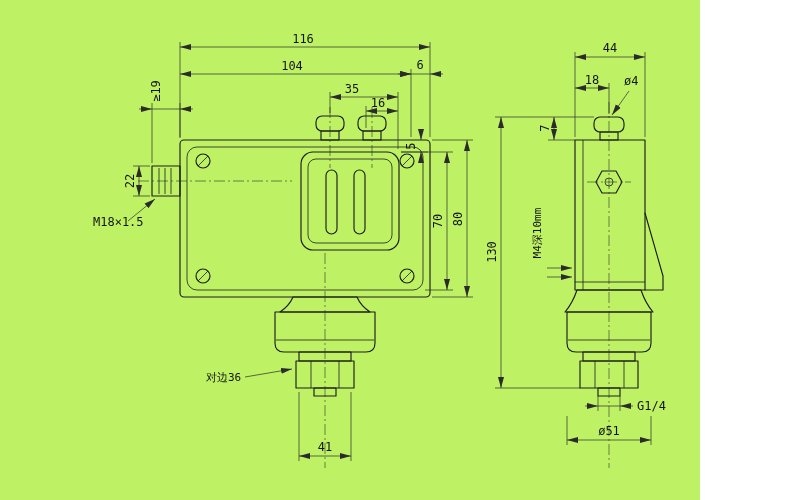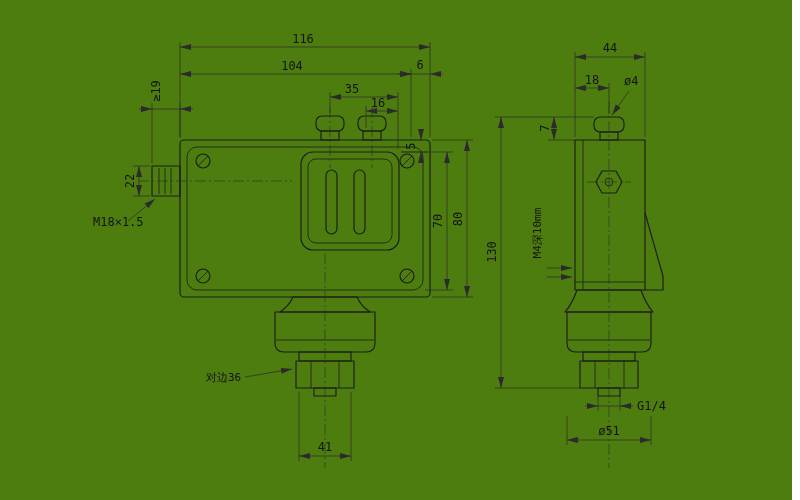--- a/index.html
+++ b/index.html
@@ -1,16 +1,16 @@
 <!DOCTYPE html>
 <html><head>
 <meta charset="utf-8">
 <style>
   html,body{margin:0;padding:0;background:#ffffff;}
-  .stage{position:relative;width:792px;height:500px;background:#4d7c0f;overflow:hidden;}
+  .stage{position:relative;width:700px;height:500px;background:#bef264;overflow:hidden;}
   svg{display:block;}
   .obj{stroke:#1c1c1c;stroke-width:1.15;fill:none;stroke-linejoin:round;stroke-linecap:round;}
   .thin{stroke:#1c1c1c;stroke-width:0.8;fill:none;}
   .dim{stroke:#2b2b2b;stroke-width:0.7;fill:none;}
   .cl{stroke:#2b2b2b;stroke-width:0.6;fill:none;stroke-dasharray:11 3 2 3;}
   text{font-family:"DejaVu Sans Mono","Liberation Mono",monospace;font-size:12px;fill:#141414;}
   .small{font-size:11px;}
 </style>
 </head>
 <body>

